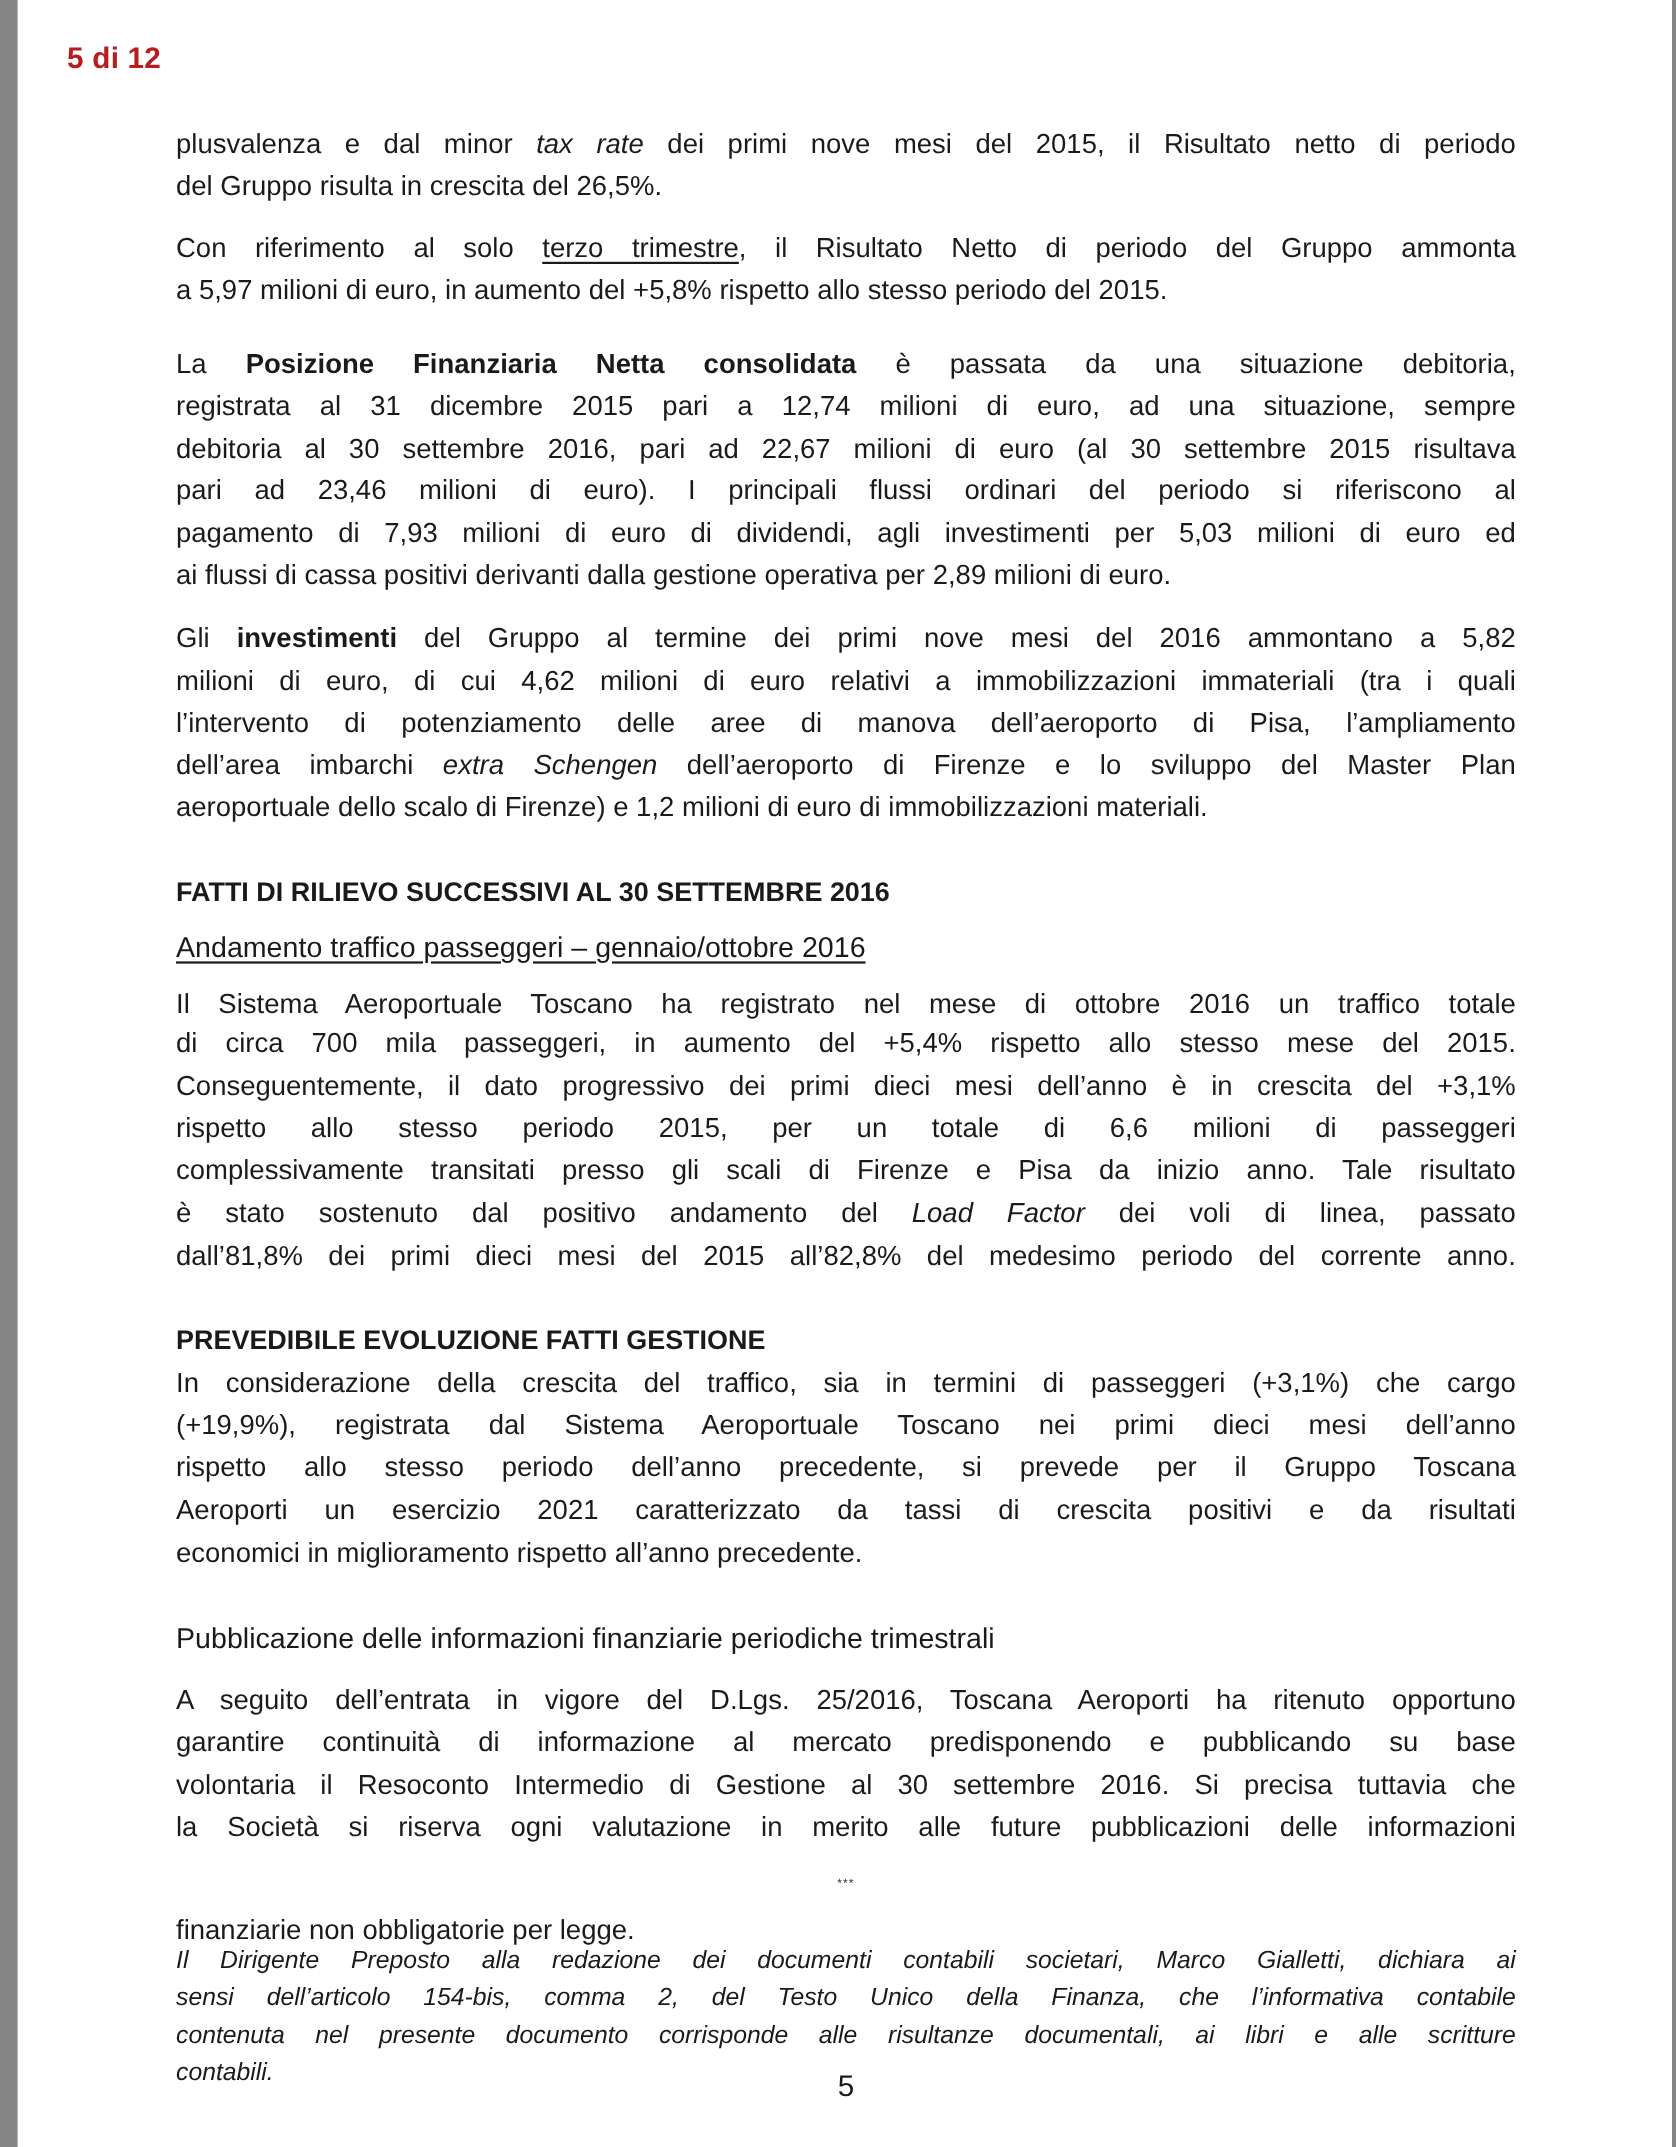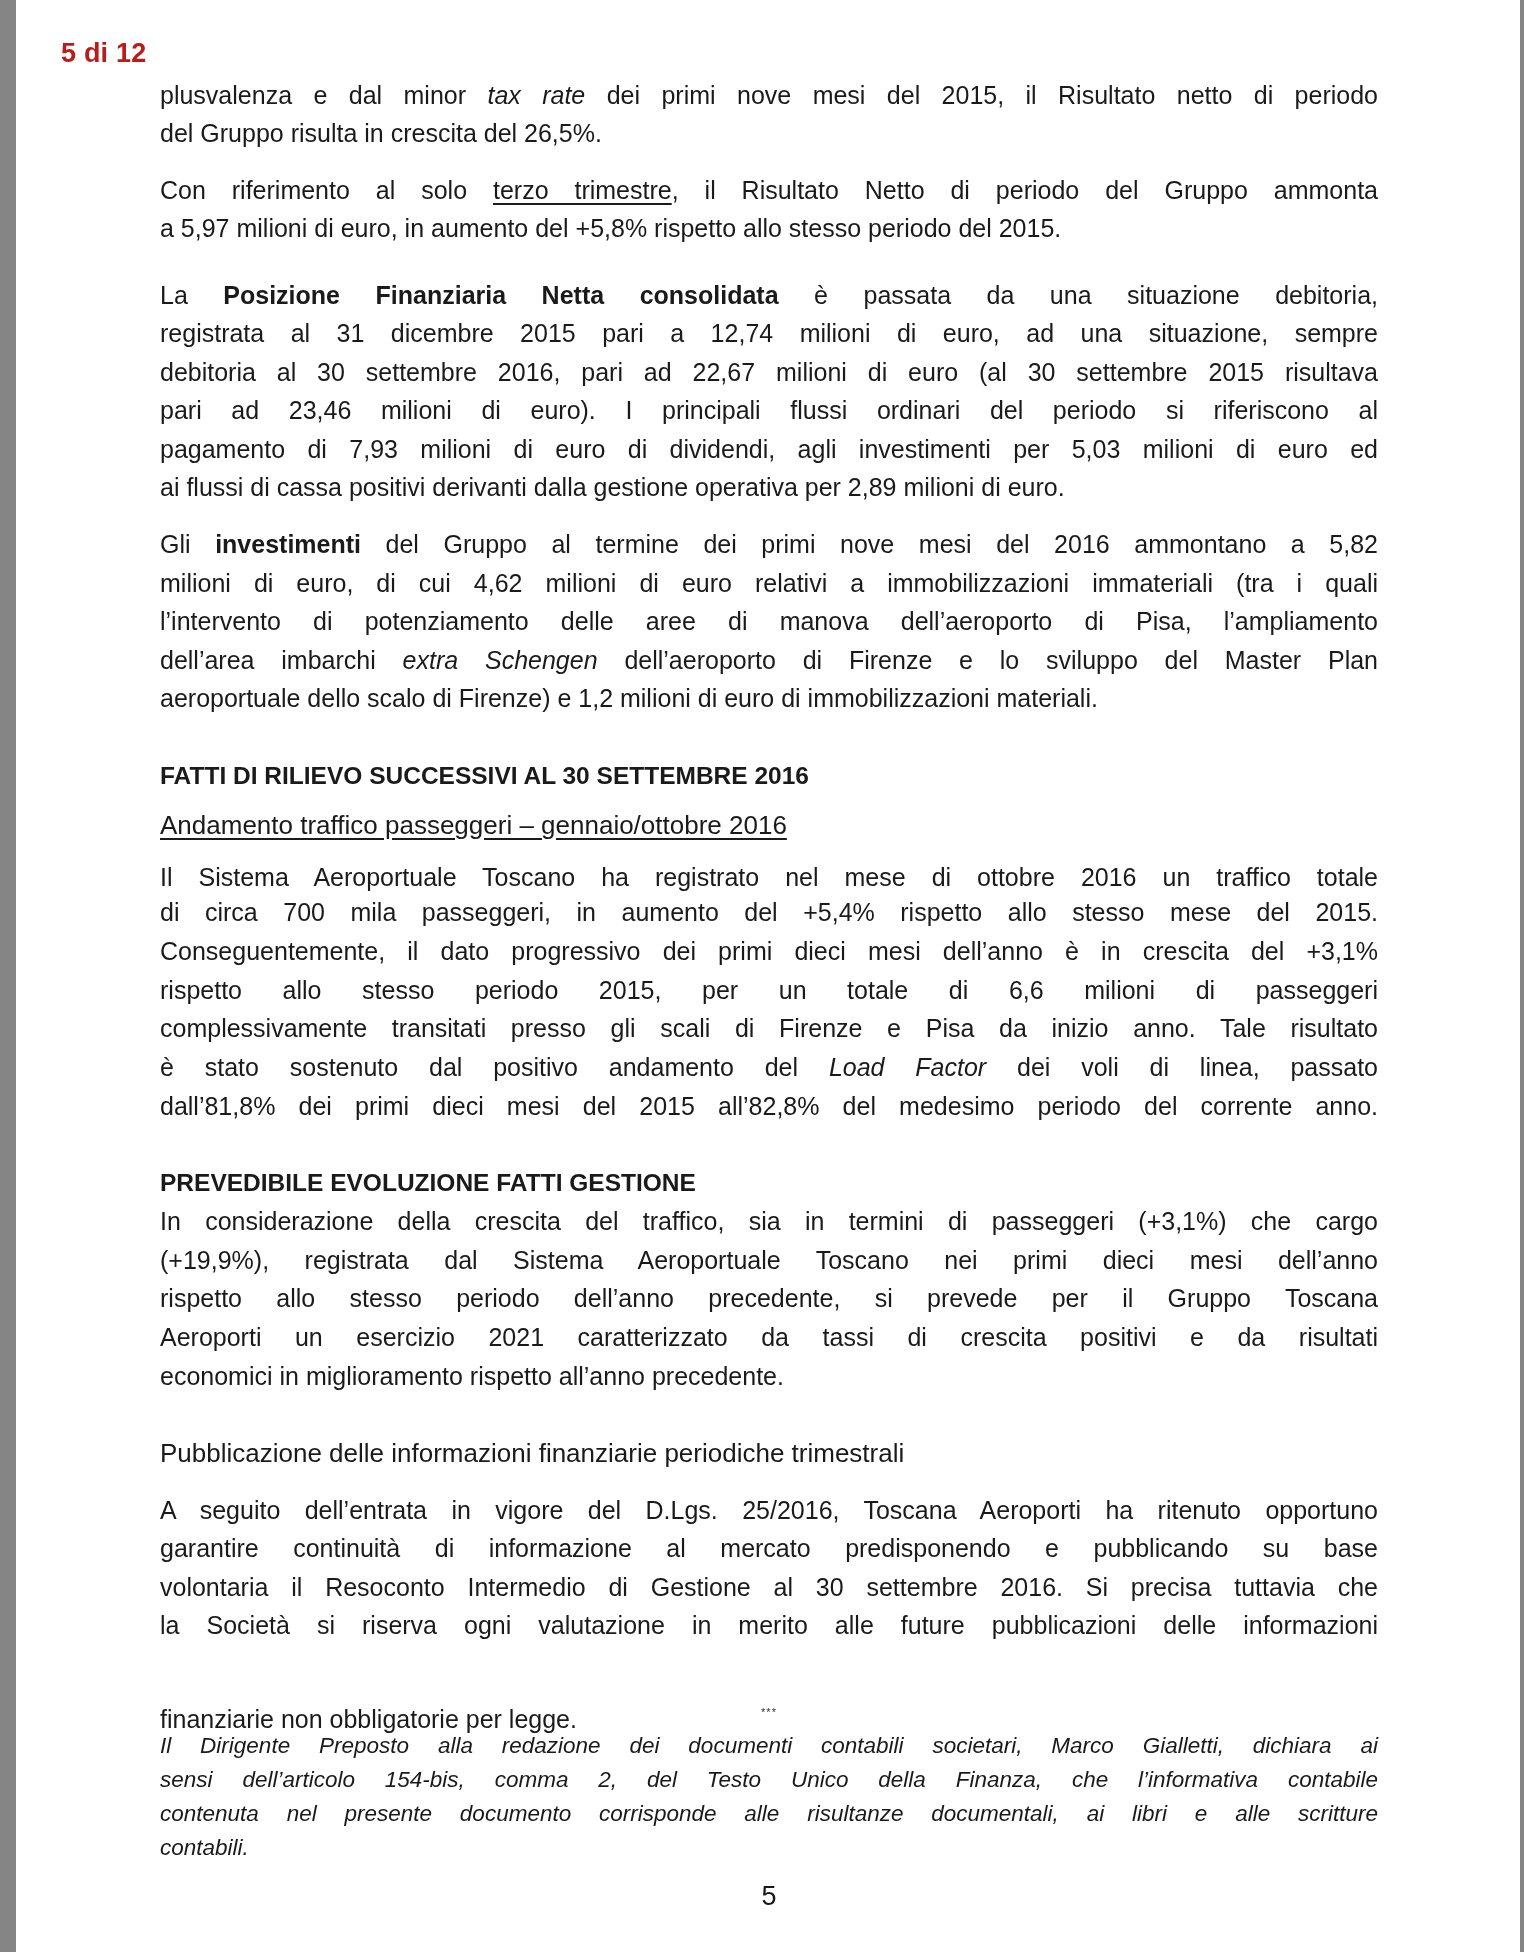--- a/index.html
+++ b/index.html
@@ -14,21 +14,21 @@
   .page-indicator {
     position:absolute; left:61px; top:38px;
     font-size:27px; font-weight:bold; color:#b91c1c;
     letter-spacing:0.2px;
   }
   .content {
     position:absolute; left:160px; top:0; width:1218px;
   }
   .line {
     position:absolute; left:0; width:1218px;
-    font-size:25px; line-height:30px; height:30px; white-space:nowrap;
+    font-size:25px; line-height:30px; height:30px; white-space:nowrap;margin-top:36px;
   }
   .justify { text-align:justify; text-align-last:justify; }
   .heading { font-weight:bold; font-size:24.5px; }
   .subhead { font-size:26px; }
   .note { font-style:italic; font-size:22.5px; }
   .stars { position:absolute; left:0; width:1218px; text-align:center; font-size:11px; line-height:14px; color:#333; letter-spacing:1px; }
   .pagenum { position:absolute; left:0; width:1218px; text-align:center; font-size:27px; line-height:32px; }
   u { text-decoration:underline; text-underline-offset:4px; }
   b { font-weight:bold; }
   i { font-style:italic; }

